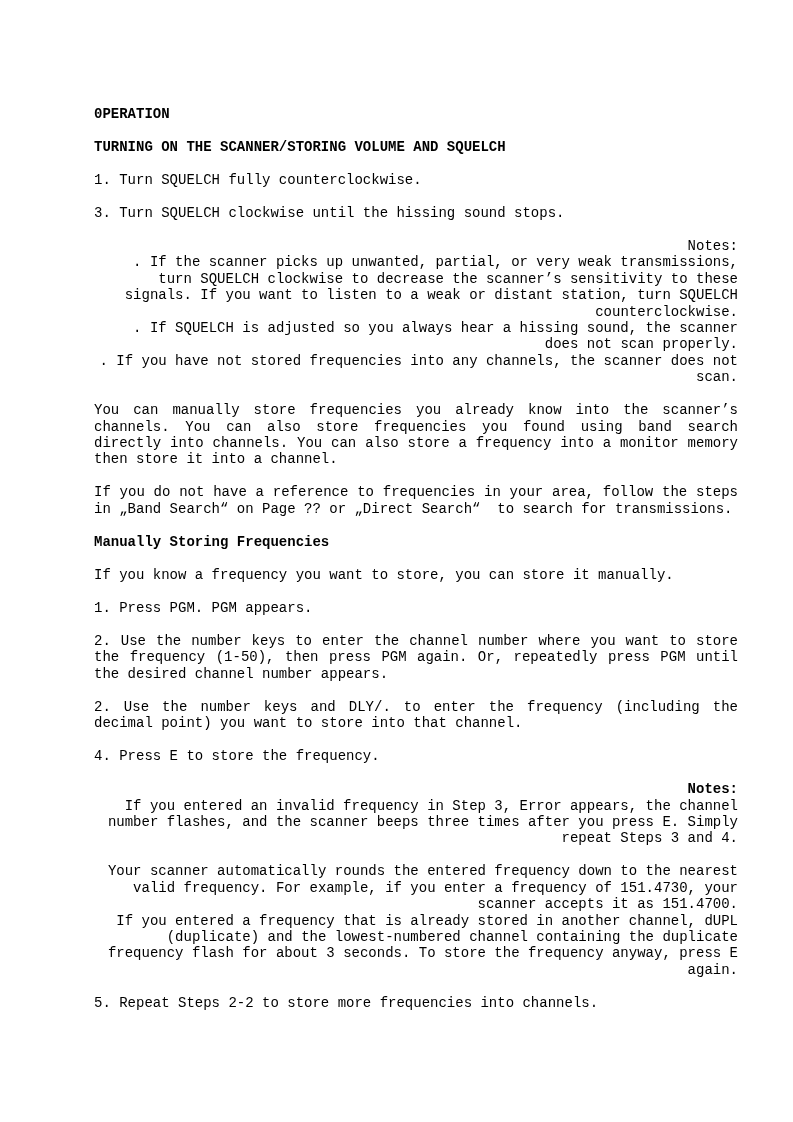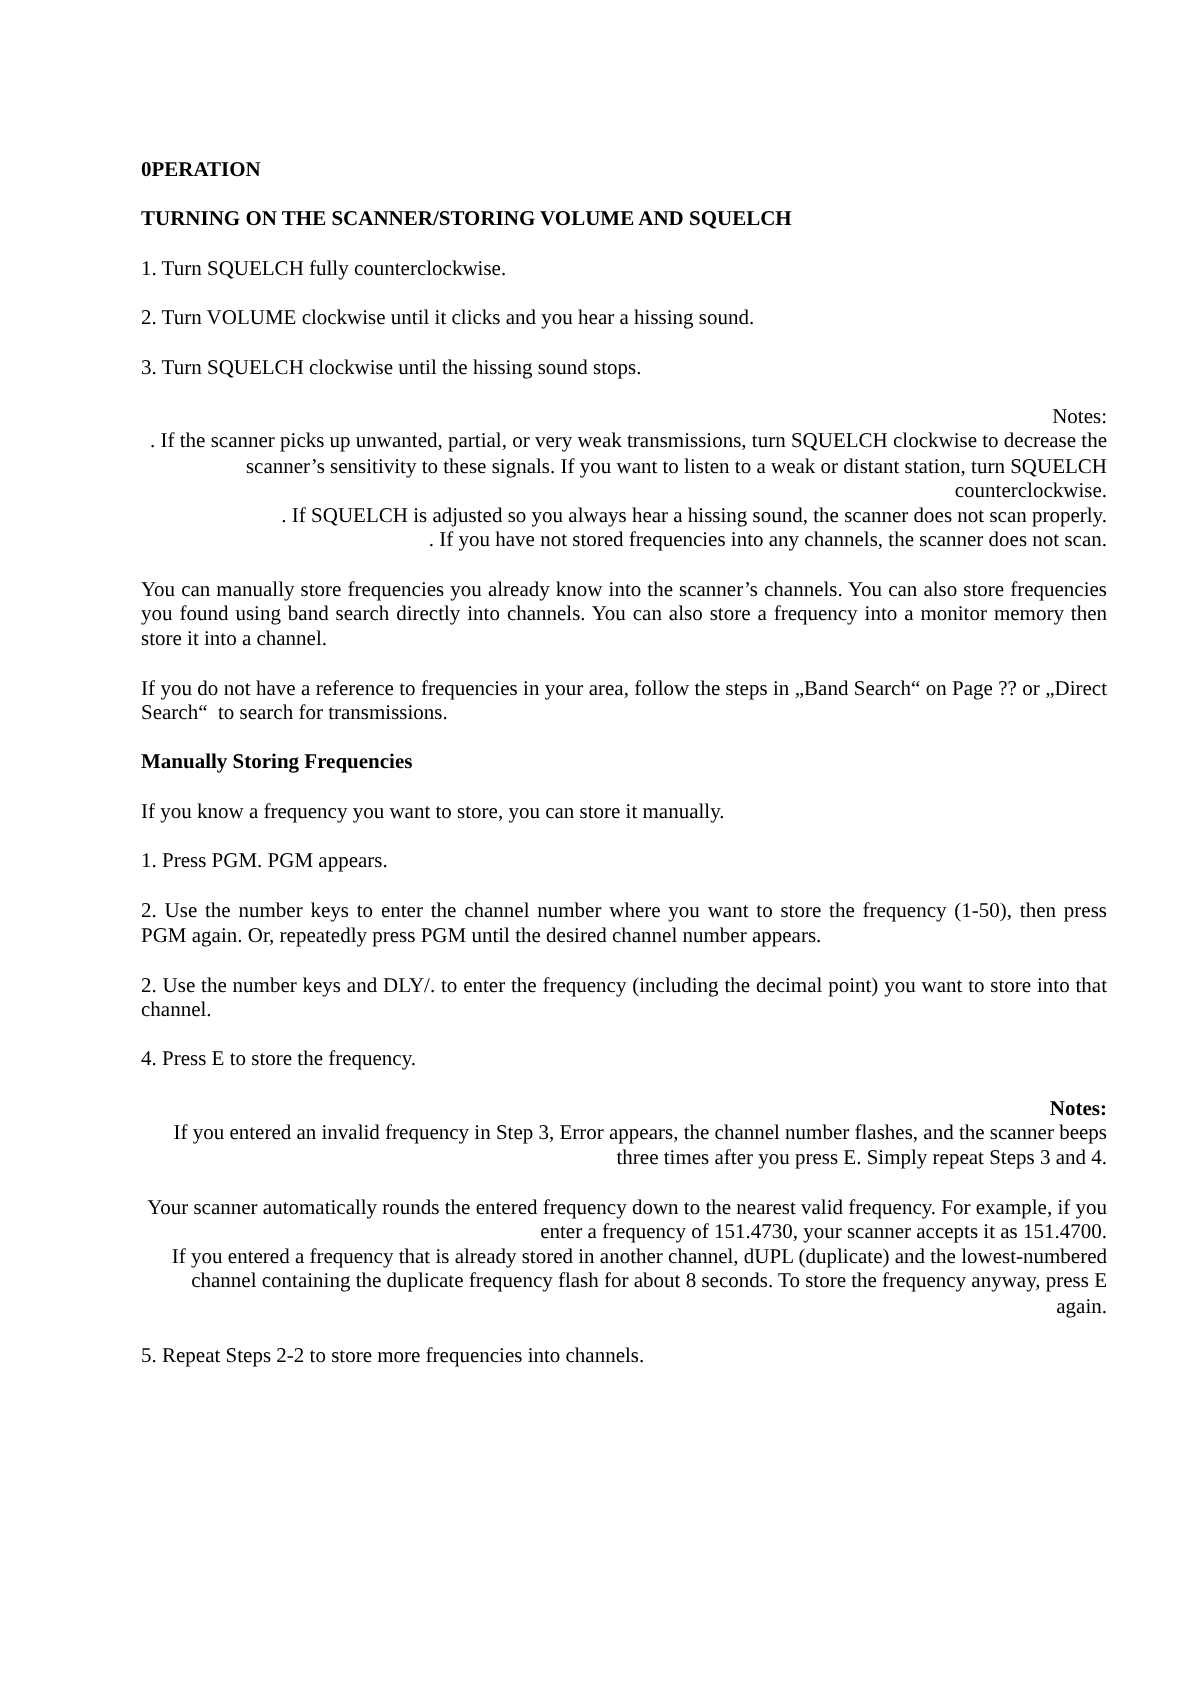--- a/index.html
+++ b/index.html
@@ -6,21 +6,21 @@
     margin: 0;
     padding: 0;
     background: #ffffff;
   }
   .page {
     position: relative;
     width: 793px;
     height: 1122px;
     background: #ffffff;
     color: #000000;
-    font-family: Liberation Serif, serif;
+    font-family: Liberation Mono, monospace;
     font-size: 14px;
     line-height: 16.4px;
     box-sizing: border-box;
     padding: 106px 55px 40px 94px;
     overflow: hidden;
   }
   .page p {
     margin: 0 0 16.6px 0;
   }
   .b { font-weight: bold; }
@@ -33,21 +33,20 @@
 
 <div class="page">
 
   <p class="b">0PERATION</p>
 
   <p class="b">TURNING ON THE SCANNER/STORING VOLUME AND SQUELCH</p>
 
 
   <p>1. Turn SQUELCH fully counterclockwise.</p>
 
-  <p>2. Turn VOLUME clockwise until it clicks and you hear a hissing sound.</p>
 
   <p>3. Turn SQUELCH clockwise until the hissing sound stops.</p>
 
   <div class="group">
     <p>Notes:</p>
     <p class="j">. If the scanner picks up unwanted, partial, or very weak transmissions, turn SQUELCH clockwise to decrease the scanner’s sensitivity to these signals. If you want to listen to a weak or distant station, turn SQUELCH counterclockwise.</p>
     <p>. If SQUELCH is adjusted so you always hear a hissing sound, the scanner does not scan properly.</p>
     <p>. If you have not stored frequencies into any channels, the scanner does not scan.</p>
   </div>
 
@@ -68,18 +67,18 @@
 
   <p>4. Press E to store the frequency.</p>
 
   <div class="group">
     <p class="b">Notes:</p>
     <p class="j">If you entered an invalid frequency in Step 3, Error appears, the channel number flashes, and the scanner beeps three times after you press E. Simply repeat Steps 3 and 4.</p>
   </div>
 
   <div class="group">
     <p class="j">Your scanner automatically rounds the entered frequency down to the nearest valid frequency. For example, if you enter a frequency of 151.4730, your scanner accepts it as 151.4700.</p>
-    <p class="j">If you entered a frequency that is already stored in another channel, dUPL (duplicate) and the lowest-numbered channel containing the duplicate frequency flash for about 8 seconds. To store the frequency anyway, press E again.</p>
+    <p class="j">If you entered a frequency that is already stored in another channel, dUPL (duplicate) and the lowest-numbered channel containing the duplicate frequency flash for about 3 seconds. To store the frequency anyway, press E again.</p>
   </div>
 
   <p>5. Repeat Steps 2-2 to store more frequencies into channels.</p>
 
 </div>
 
 </body></html>

